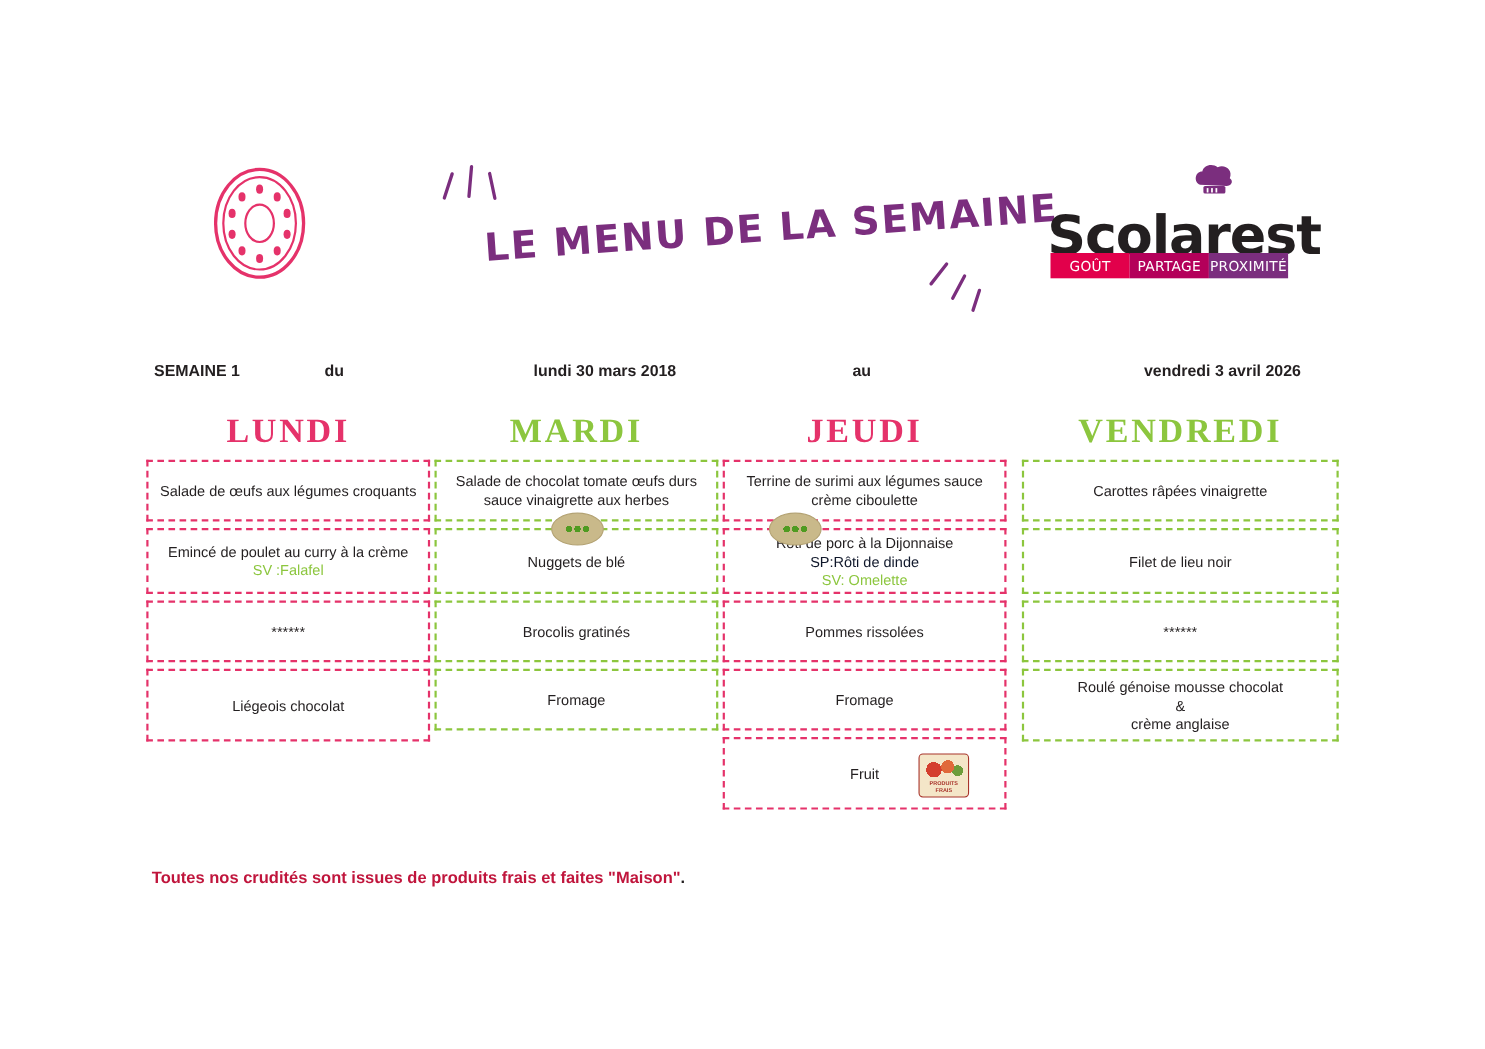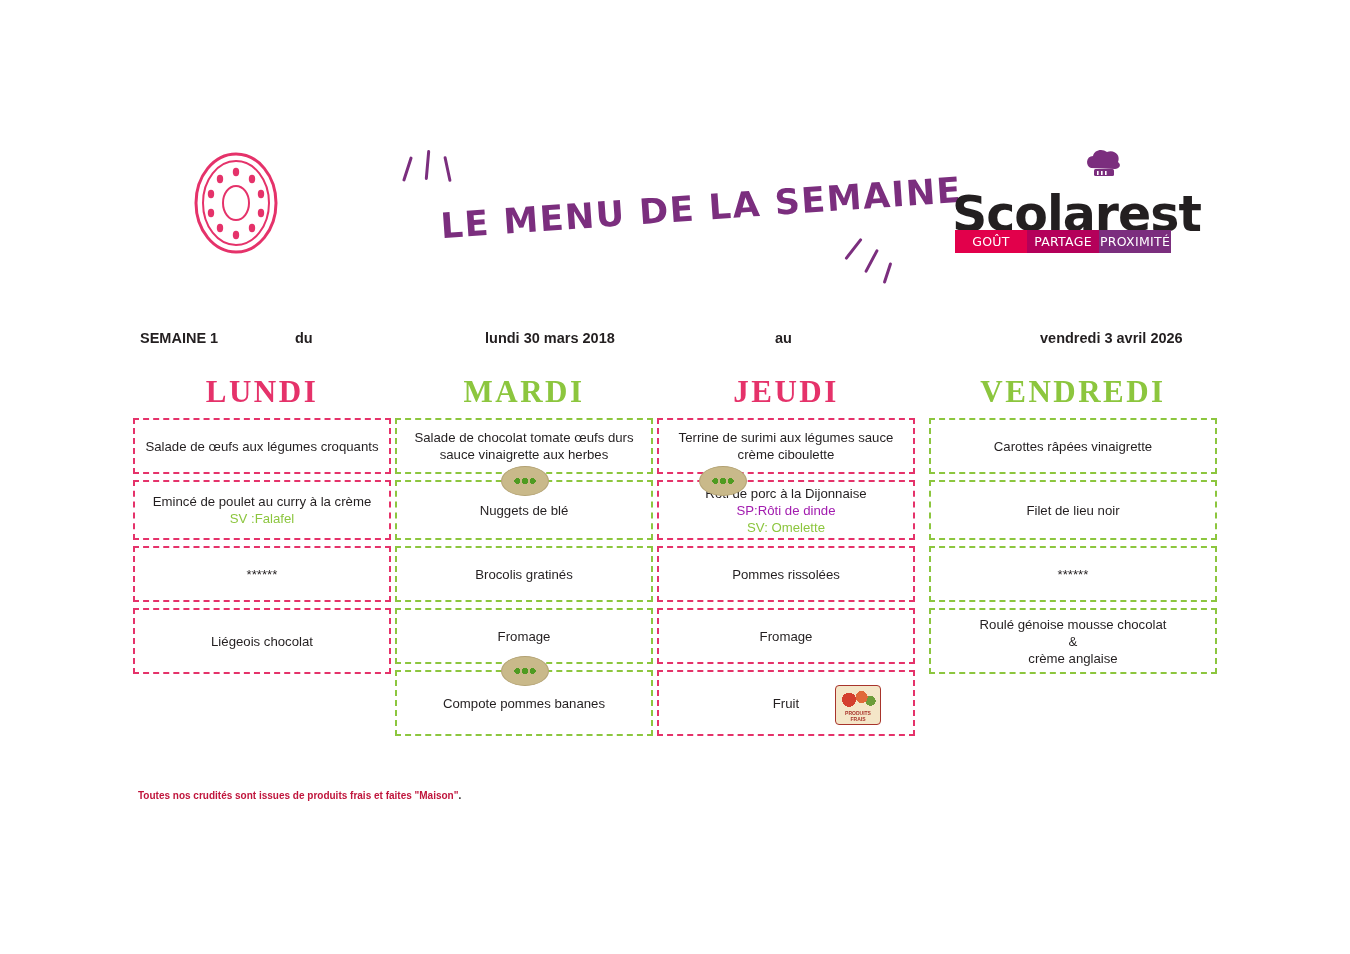--- a/index.html
+++ b/index.html
@@ -167,21 +167,21 @@
     position: relative;
   }
   .b-pink  { border: 2px dashed #e5326a; }
   .b-green { border: 2px dashed #8cc63e; }
 
   .h-sm { height: 56px; }
   .h-md { height: 60px; }
   .h-lg { height: 66px; justify-content: center; }
 
   .sub-green { color: #8cc63e; }
-  .sub-pink  { color: #a21caf; }
+  .sub-pink  { color: #0f172a; }
   .line { display: block; }
 
   
   .badge-bio {
     position: absolute;
     width: 46px;
     height: 28px;
     border-radius: 50%/50%;
     background: #c9b98a;
     border: 1px solid #b3a273;
@@ -233,21 +233,21 @@
       radial-gradient(circle at 25% 60%, #d43f2e 0 7px, transparent 7px),
       radial-gradient(circle at 60% 45%, #e0693a 0 6px, transparent 6px),
       radial-gradient(circle at 85% 65%, #6d9c3a 0 5px, transparent 5px);
   }
 
   
   .footnote {
     position: absolute;
     left: 138px;
     top: 790px;
-    font-size: 10px;
+    font-size: 15px;
     font-weight: bold;
     color: #c0153c;
   }
   .footnote .dot { color: #231f20; font-weight: bold; }
 </style>
 </head>
 <body>
 
 <div class="header">
 
@@ -349,26 +349,20 @@
     </div>
 
     <div class="cell b-green h-sm">
       <span>Brocolis gratinés</span>
     </div>
 
     <div class="cell b-green h-sm">
       <span>Fromage</span>
     </div>
 
-    <div class="cell b-green h-lg">
-      <div class="badge-bio">
-          <div class="leaf"></div>
-        </div>
-      <span>Compote pommes bananes</span>
-    </div>
   </div>
 
   <div class="col col-2">
     <div class="dayname day-pink">JEUDI</div>
 
     <div class="cell b-pink h-sm">
       <span>Terrine de surimi aux légumes sauce crème ciboulette</span>
     </div>
 
     <div class="cell b-pink h-md">

